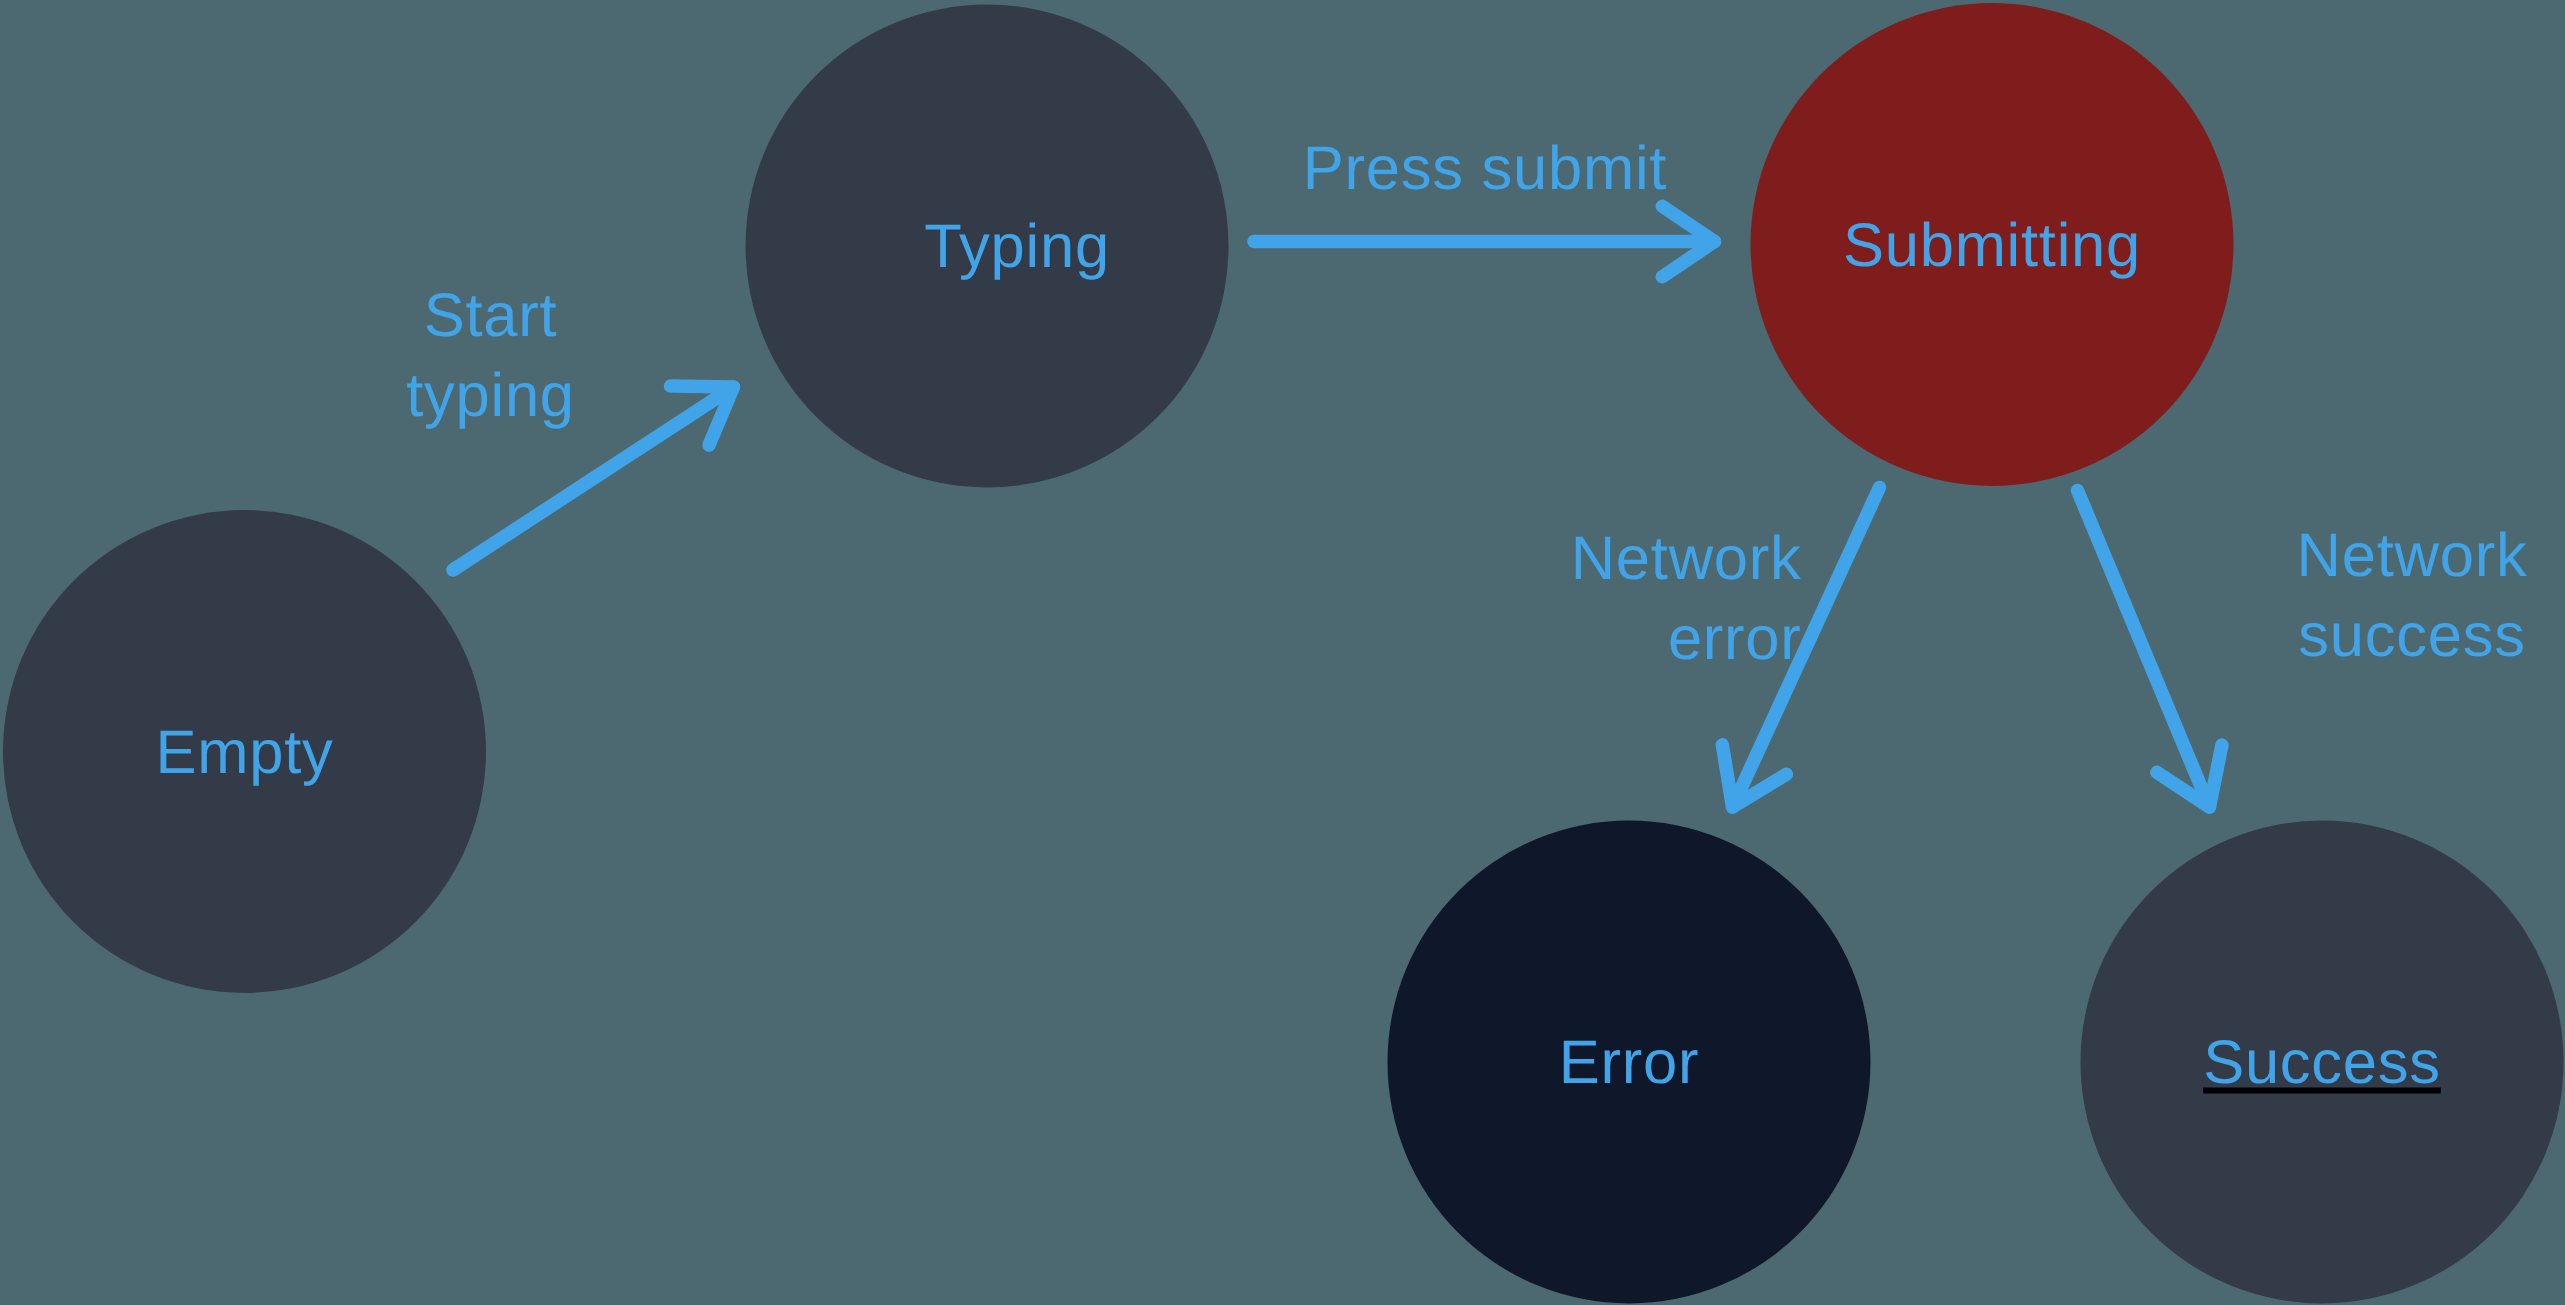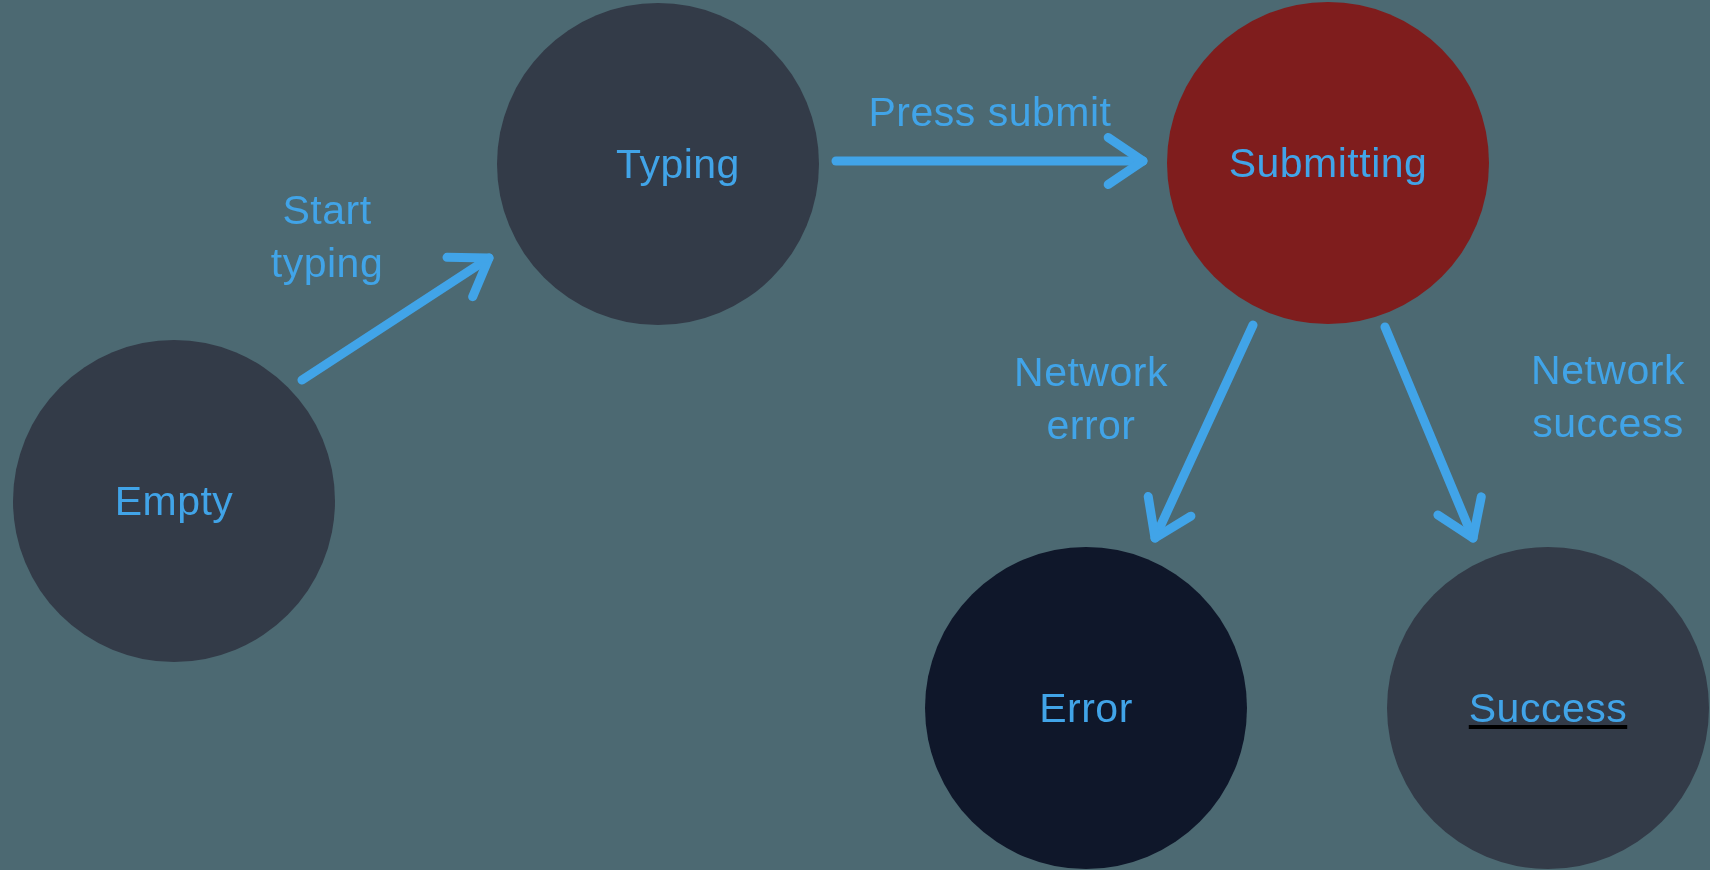--- a/index.html
+++ b/index.html
@@ -17,21 +17,21 @@
     border-radius: 50%;
     display: flex;
     align-items: center;
     justify-content: center;
   }
   .node span {
     font-size: 41px;
     letter-spacing: 0.5px;
   }
   
-  .node-empty      { left: 13px;    top: 340px; }
+  .node-empty      { left: 2px;    top: 340px; }
   .node-typing     { left: 497px;  top: 3px;   }
   .node-submitting { left: 1167px; top: 2px;   }
   .node-error      { left: 925px;  top: 547px; }
   .node-success    { left: 1387px; top: 547px; text-decoration: underline; }
 
   .edge-label {
     position: absolute;
     text-align: center;
     font-size: 41px;
     line-height: 53px;
@@ -84,16 +84,16 @@
   </div>
   <div class="node node-error" style="background: #0f172a;">
     <span style="color: rgb(65, 164, 232);">Error</span>
   </div>
   <div class="node node-success" style="background: rgb(51, 59, 72);">
     <span style="color: rgb(65, 164, 232);">Success</span>
   </div>
 
   <div class="edge-label label-start-typing" style="color: rgb(65, 164, 232);">Start typing</div>
   <div class="edge-label label-press-submit" style="color: rgb(65, 164, 232);">Press submit</div>
-  <div class="edge-label label-network-error" style="color: rgb(65, 164, 232);">Network error</div>
+  <div class="edge-label label-network-error" style="color: rgb(65, 164, 232); text-align: right;">Network error</div>
   <div class="edge-label label-network-success" style="color: rgb(65, 164, 232);">Network success</div>
 
 </div>
 
 </body></html>

